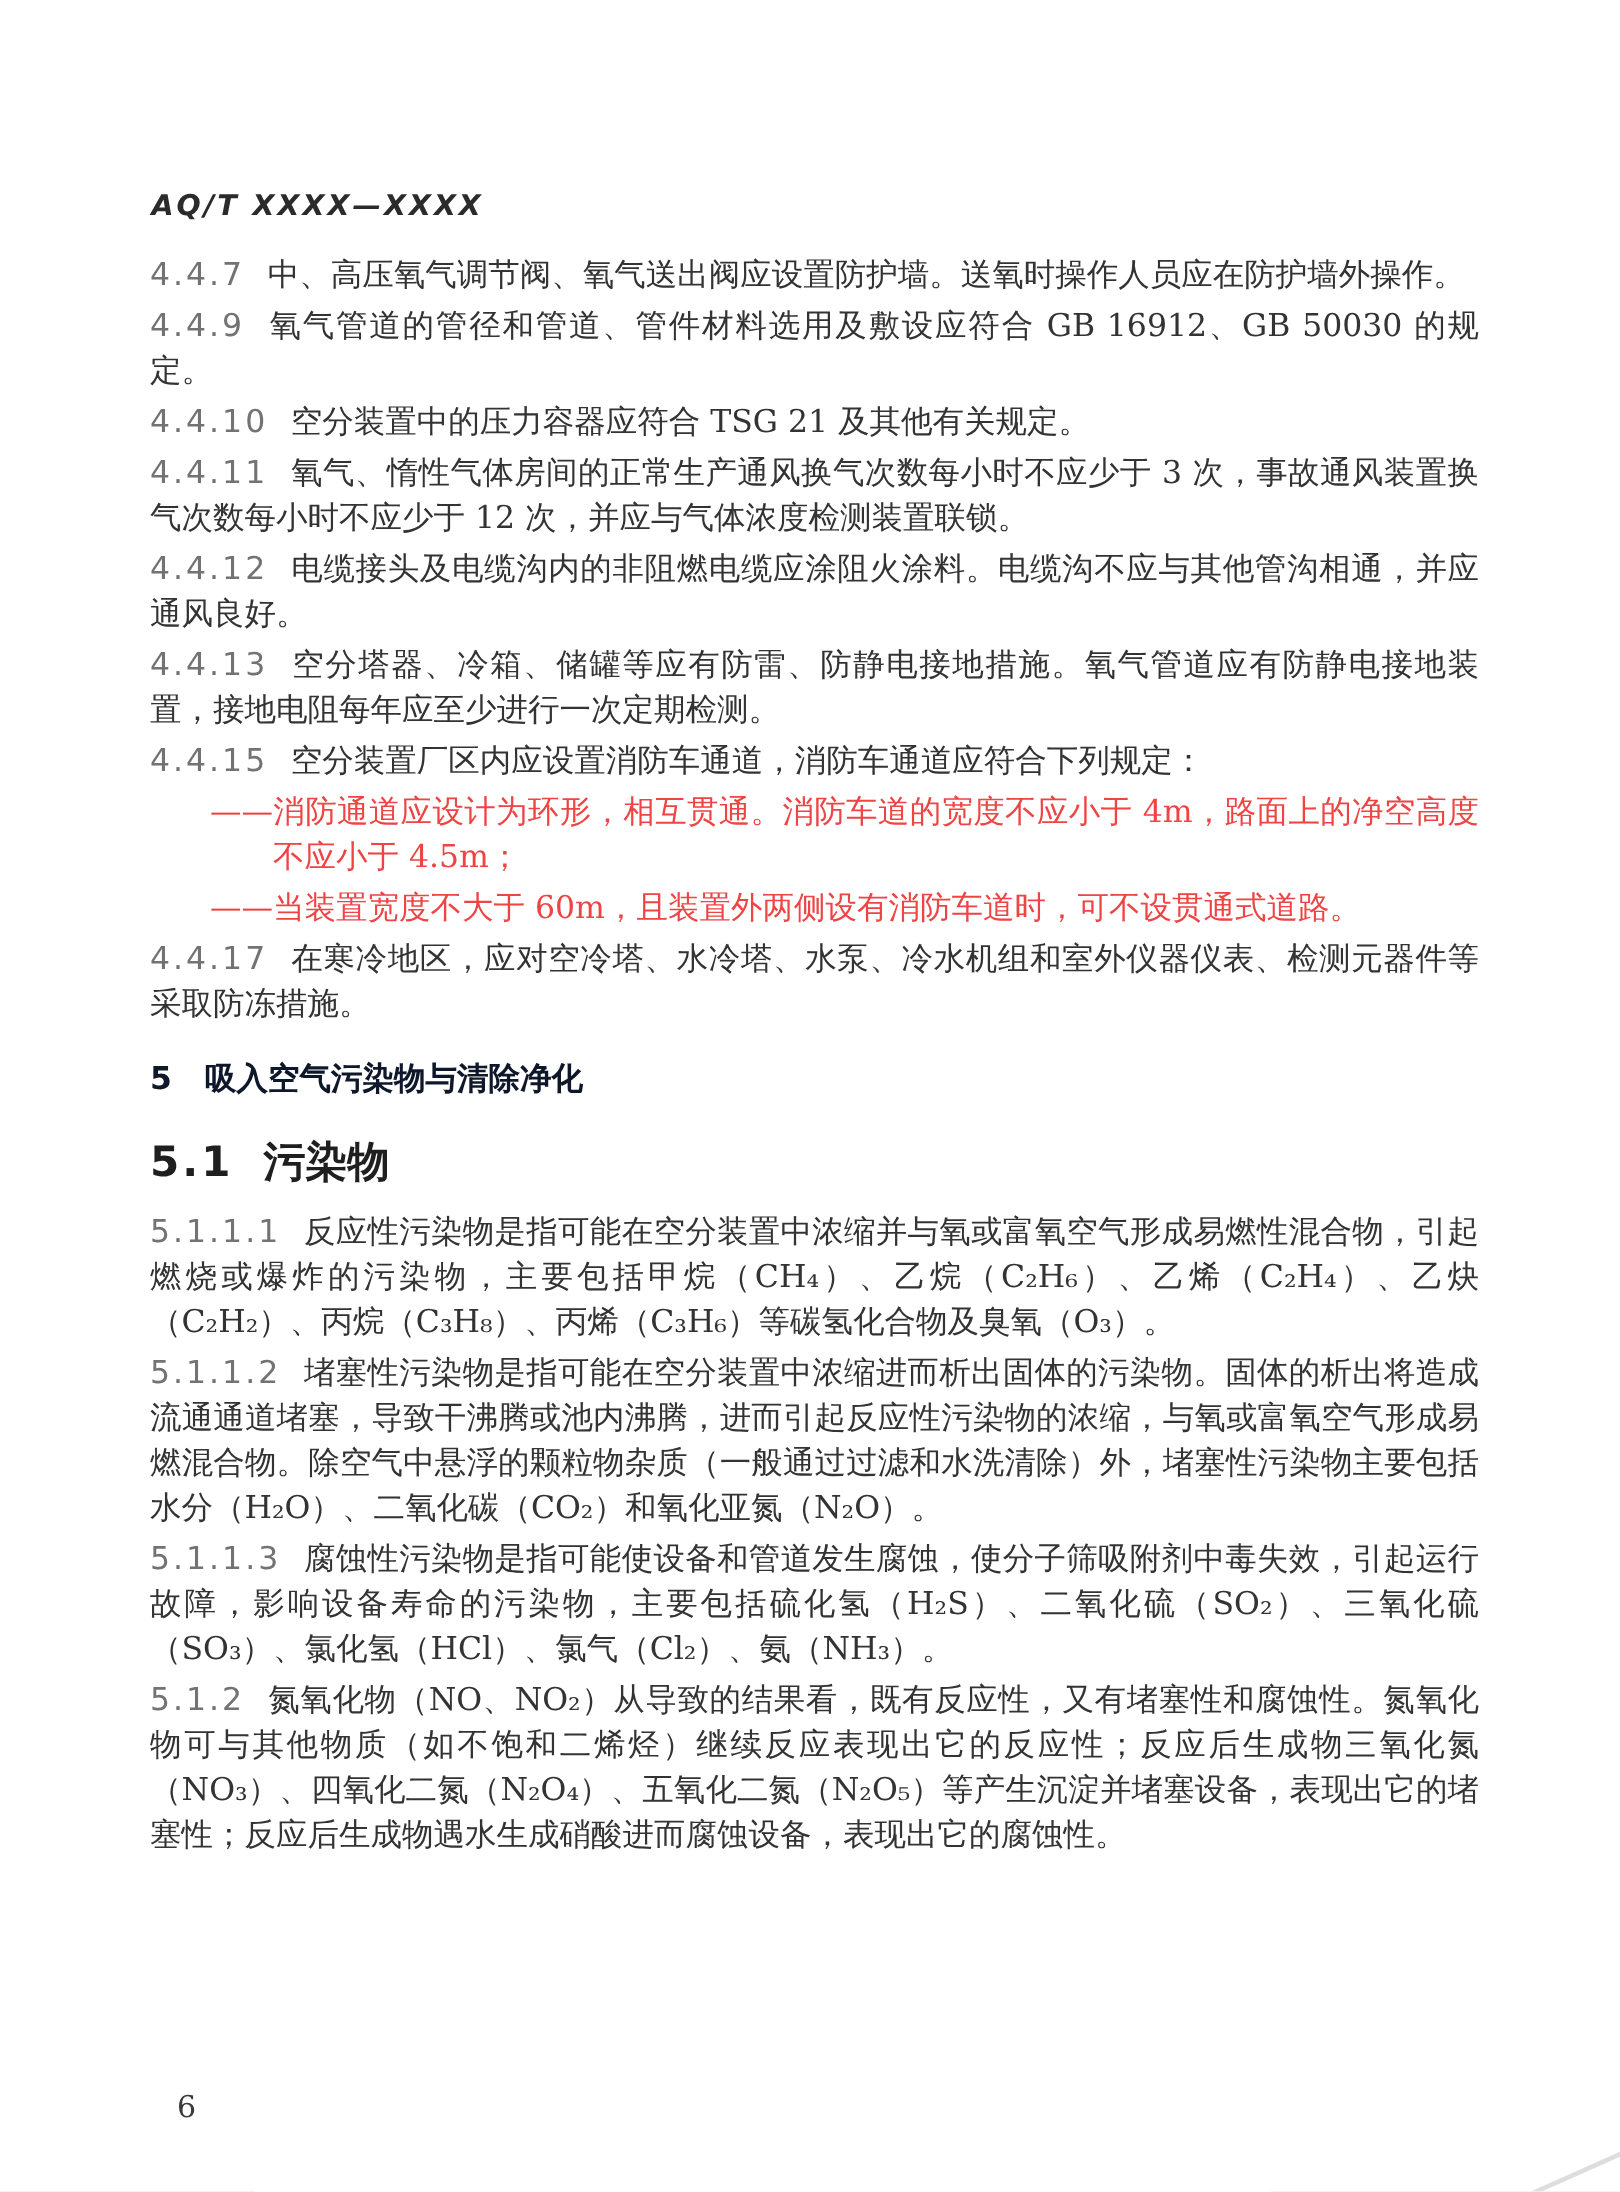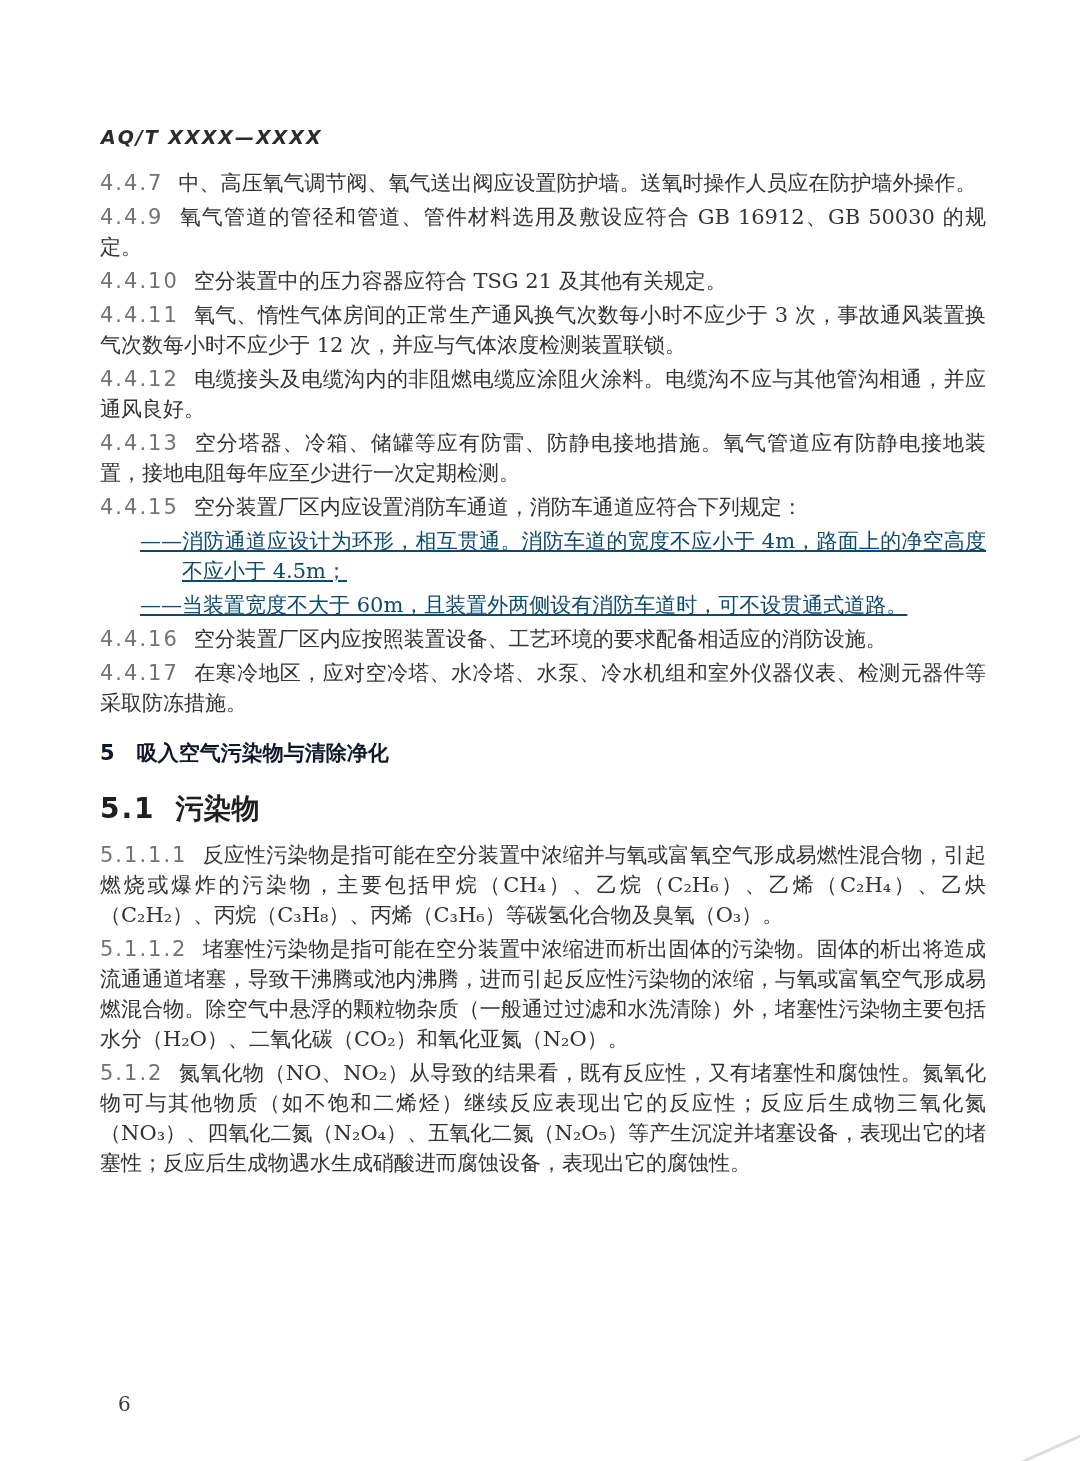--- a/index.html
+++ b/index.html
@@ -41,24 +41,23 @@
     font-family: "DejaVu Sans", "Liberation Sans", sans-serif;
     letter-spacing: 2px;
     margin-right: 15px;
     color: #737373;
   }
   p.dash {
     margin: 0 0 4px 0;
     font-size: 21px;
     line-height: 30px;
     text-align: justify;
-    color: #0c4a6e;
+    color: #ef4444;
     padding-left: 82px;
     text-indent: -42px;
-    text-decoration: underline;
   }
   h2.h1 {
     margin: 20px 0 26px 0;
     font-family: "DejaVu Sans", "Liberation Sans", sans-serif;
     font-weight: bold;
     font-size: 21px;
     line-height: 30px;
     color: #0f172a;
   }
   h3.h2 {
@@ -115,33 +114,33 @@
 
     <p class="clause"><span class="num">4.4.13</span><span>空分塔器、冷箱、储罐等应有防雷、防静电接地措施。氧气管道应有防静电接地装置，接地电阻每年应至少进行一次定期检测。</span></p>
 
 
     <p class="clause"><span class="num">4.4.15</span><span>空分装置厂区内应设置消防车通道，消防车通道应符合下列规定：</span></p>
 
     <p class="dash">——消防通道应设计为环形，相互贯通。消防车道的宽度不应小于 4m，路面上的净空高度不应小于 4.5m；</p>
 
     <p class="dash">——当装置宽度不大于 60m，且装置外两侧设有消防车道时，可不设贯通式道路。</p>
 
-    <p class="clause"><span class="num">4.4.16</span><span>空分装置厂区内应按照装置设备、工艺环境的要求配备相适应的消防设施。</span></p>
 
     <p class="clause"><span class="num">4.4.17</span><span>在寒冷地区，应对空冷塔、水冷塔、水泵、冷水机组和室外仪器仪表、检测元器件等采取防冻措施。</span></p>
 
     <h2 class="h1"><span class="num">5</span><span>吸入空气污染物与清除净化</span></h2>
 
     <h3 class="h2"><span class="num">5.1</span><span>污染物</span></h3>
 
 
     <p class="clause"><span class="num">5.1.1.1</span><span>反应性污染物是指可能在空分装置中浓缩并与氧或富氧空气形成易燃性混合物，引起燃烧或爆炸的污染物，主要包括甲烷（CH₄）、乙烷（C₂H₆）、乙烯（C₂H₄）、乙炔（C₂H₂）、丙烷（C₃H₈）、丙烯（C₃H₆）等碳氢化合物及臭氧（O₃）。</span></p>
 
     <p class="clause"><span class="num">5.1.1.2</span><span>堵塞性污染物是指可能在空分装置中浓缩进而析出固体的污染物。固体的析出将造成流通通道堵塞，导致干沸腾或池内沸腾，进而引起反应性污染物的浓缩，与氧或富氧空气形成易燃混合物。除空气中悬浮的颗粒物杂质（一般通过过滤和水洗清除）外，堵塞性污染物主要包括水分（H₂O）、二氧化碳（CO₂）和氧化亚氮（N₂O）。</span></p>
 
+    <p class="clause"><span class="num">5.1.1.3</span><span>腐蚀性污染物是指可能使设备和管道发生腐蚀，使分子筛吸附剂中毒失效，引起运行故障，影响设备寿命的污染物，主要包括硫化氢（H₂S）、二氧化硫（SO₂）、三氧化硫（SO₃）、氯化氢（HCl）、氯气（Cl₂）、氨（NH₃）。</span></p>
 
     <p class="clause"><span class="num">5.1.2</span><span>氮氧化物（NO、NO₂）从导致的结果看，既有反应性，又有堵塞性和腐蚀性。氮氧化物可与其他物质（如不饱和二烯烃）继续反应表现出它的反应性；反应后生成物三氧化氮（NO₃）、四氧化二氮（N₂O₄）、五氧化二氮（N₂O₅）等产生沉淀并堵塞设备，表现出它的堵塞性；反应后生成物遇水生成硝酸进而腐蚀设备，表现出它的腐蚀性。</span></p>
 
   </div>
 
   <div class="pageno">6</div>
 
   <div class="smudge"></div>
 
 </div>

